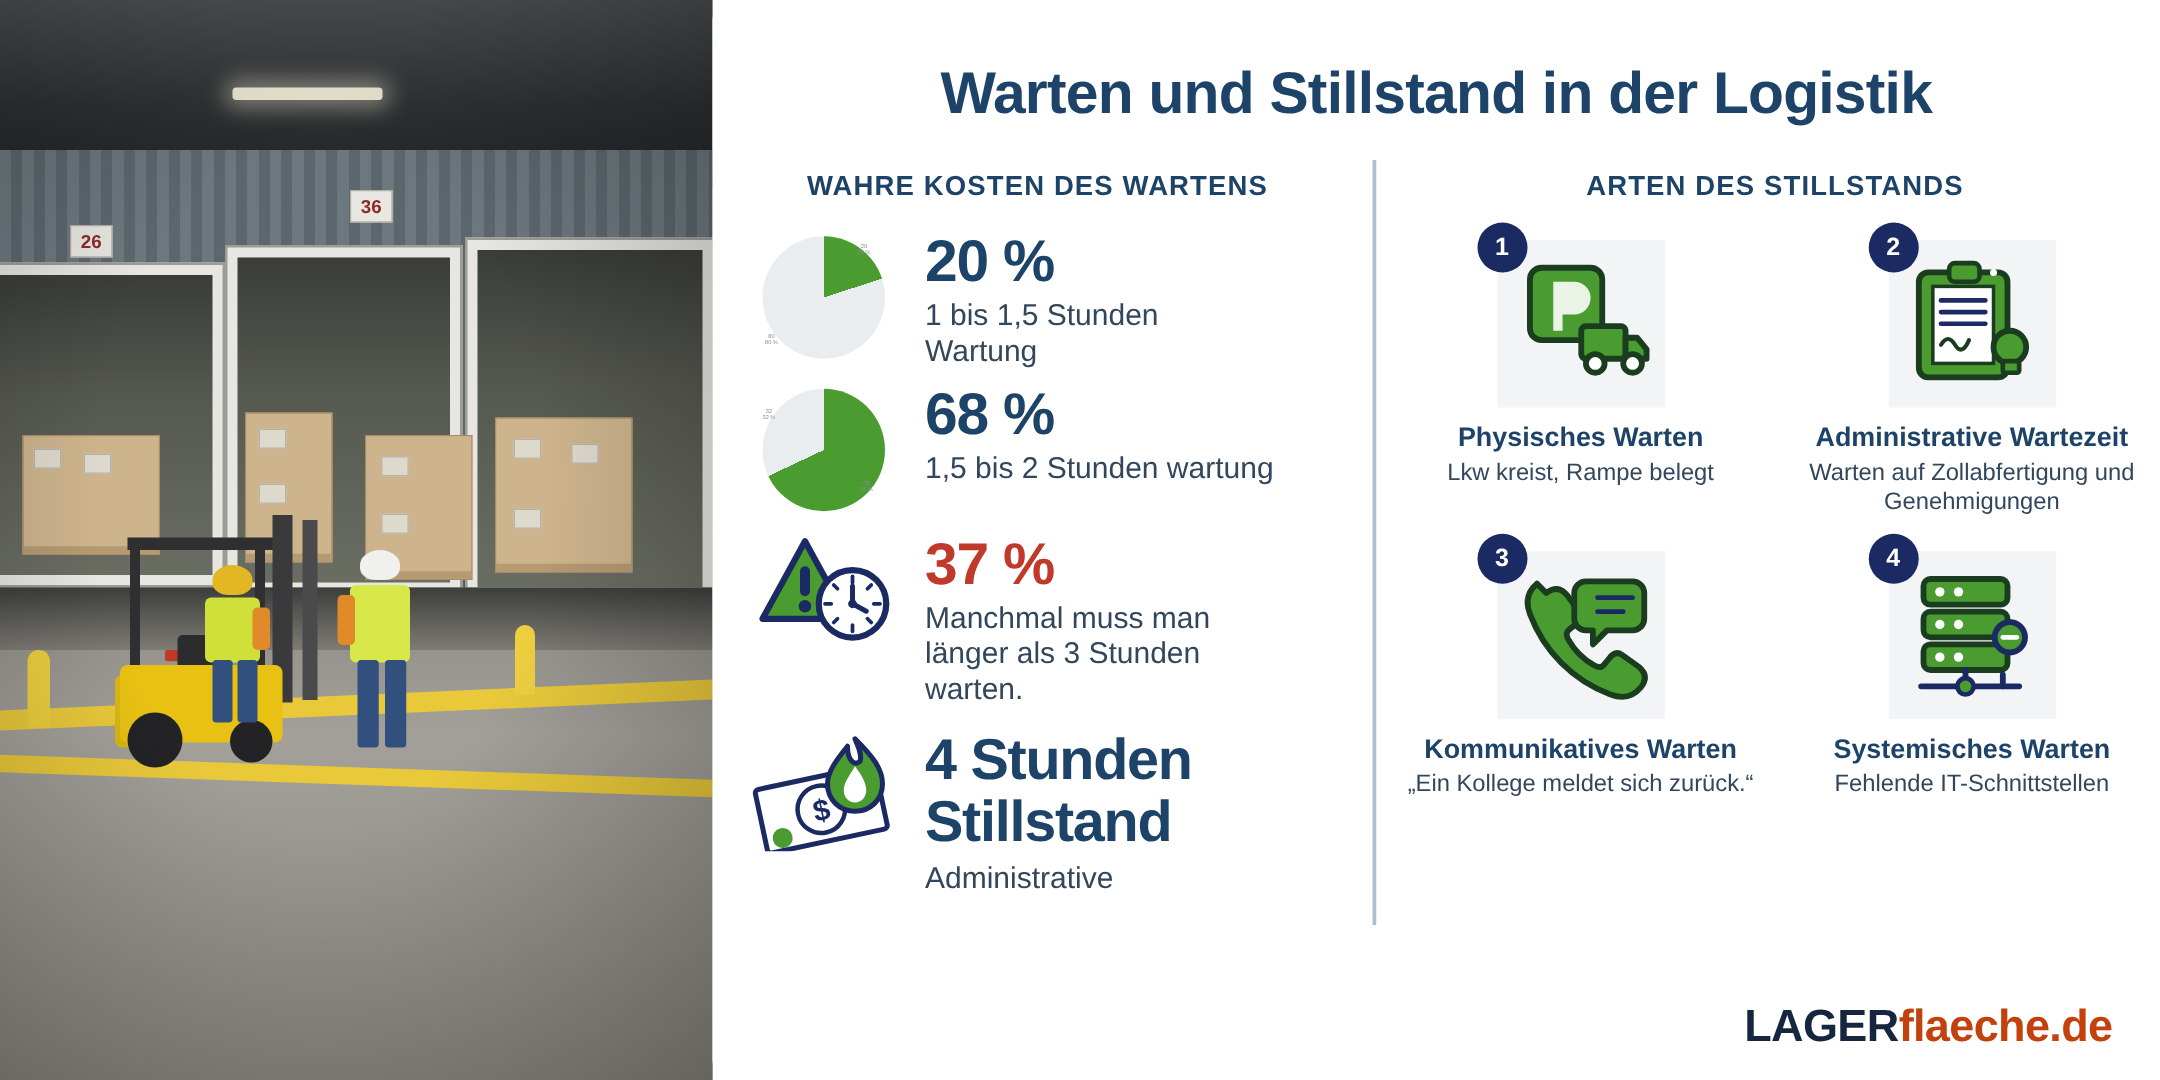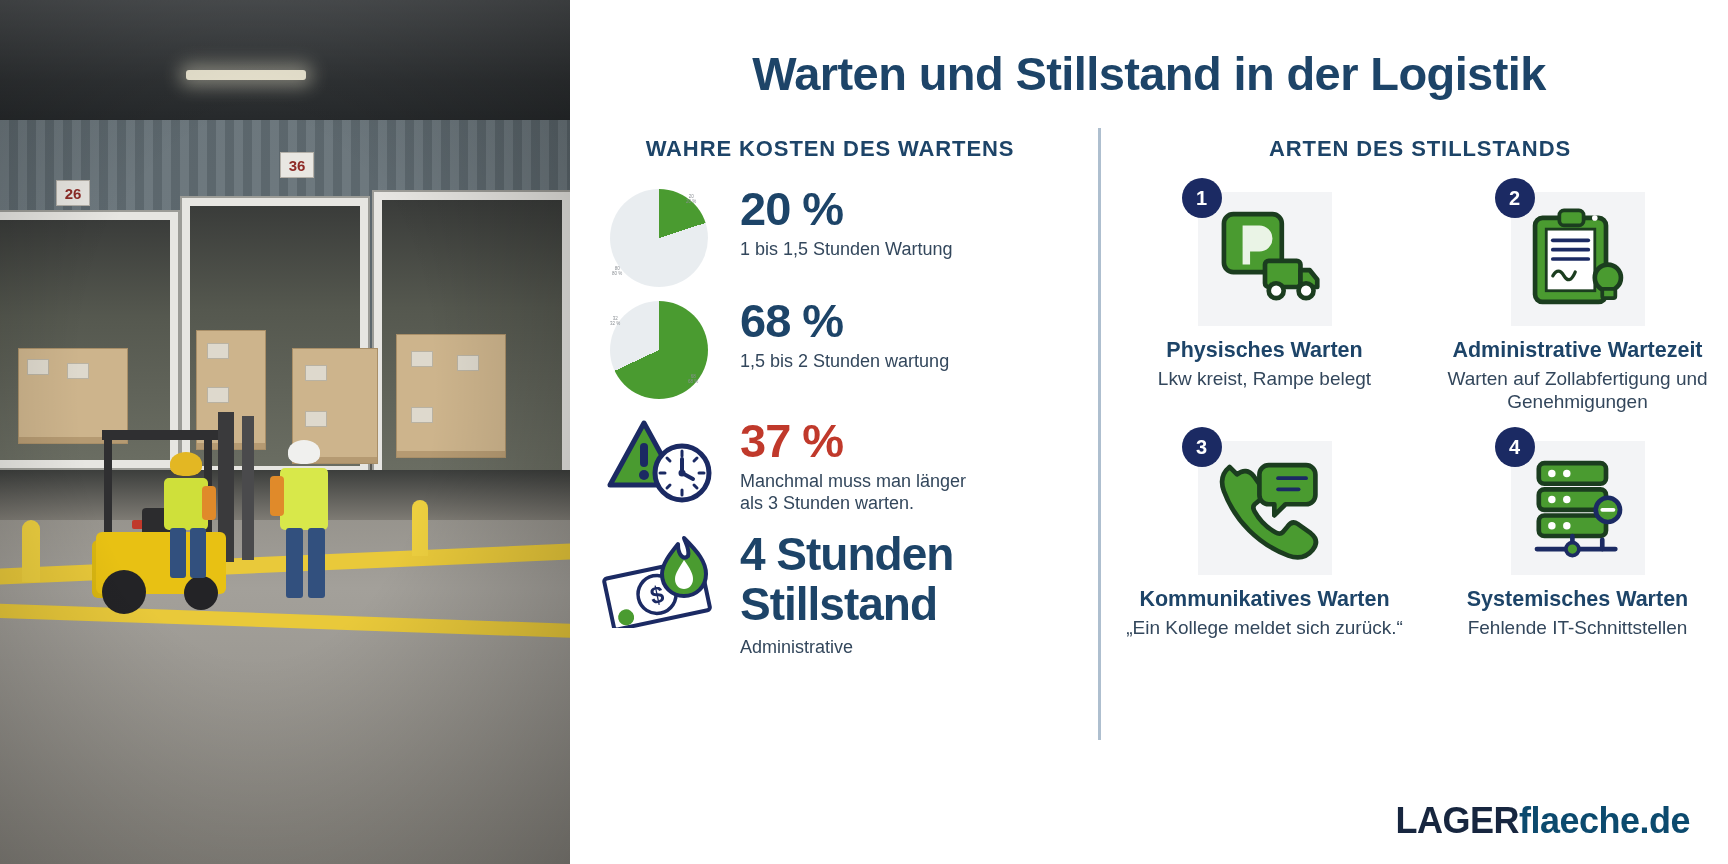--- a/index.html
+++ b/index.html
@@ -153,21 +153,21 @@
   .stat-row { display:flex; align-items:flex-start; margin-bottom:10px; }
   .stat-visual { flex:0 0 150px; display:flex; justify-content:center; padding-top:4px; }
   .stat-text { flex:1 1 auto; padding-left:6px; }
   .stat-num {
     font-size:47px; font-weight:700; color:#1d4468; line-height:1.0;
     letter-spacing:-1px;
   }
   .stat-num.red { color:#c0392b; }
   .stat-num.big { font-size:46px; line-height:1.08; }
   .stat-sub {
-    font-size:18px; color:#33475c; line-height:1.2; margin-top:7px;
+    font-size:24px; color:#33475c; line-height:1.2; margin-top:7px;
     max-width:280px;
   }
   .pie { width:98px; height:98px; border-radius:50%; position:relative; }
   .pie-lbl {
     position:absolute; font-size:4.5px; color:#8a8f94; line-height:1.1;
     text-align:center; white-space:nowrap;
   }
 
   .icon-warn { position:relative; width:110px; height:90px; }
   .icon-money { position:relative; width:130px; height:96px; }
@@ -201,21 +201,21 @@
     padding:0 10px;
   }
   .card.row2 { padding-top:22px; }
 
   .logo {
     position:absolute; right:38px; bottom:22px;
     font-size:36px; font-weight:700; letter-spacing:-.5px;
     font-family:"Liberation Sans", sans-serif;
   }
   .logo .a { color:#17263f; }
-  .logo .b { color:#0c4a6e; }
+  .logo .b { color:#c2410c; }
 </style>
 </head>
 <body>
 
 <div class="page">
 
   <div class="photo">
     <div class="ph-sky"></div>
     <div class="ph-canopy"></div>
     <div class="ph-wall-dark"></div>

